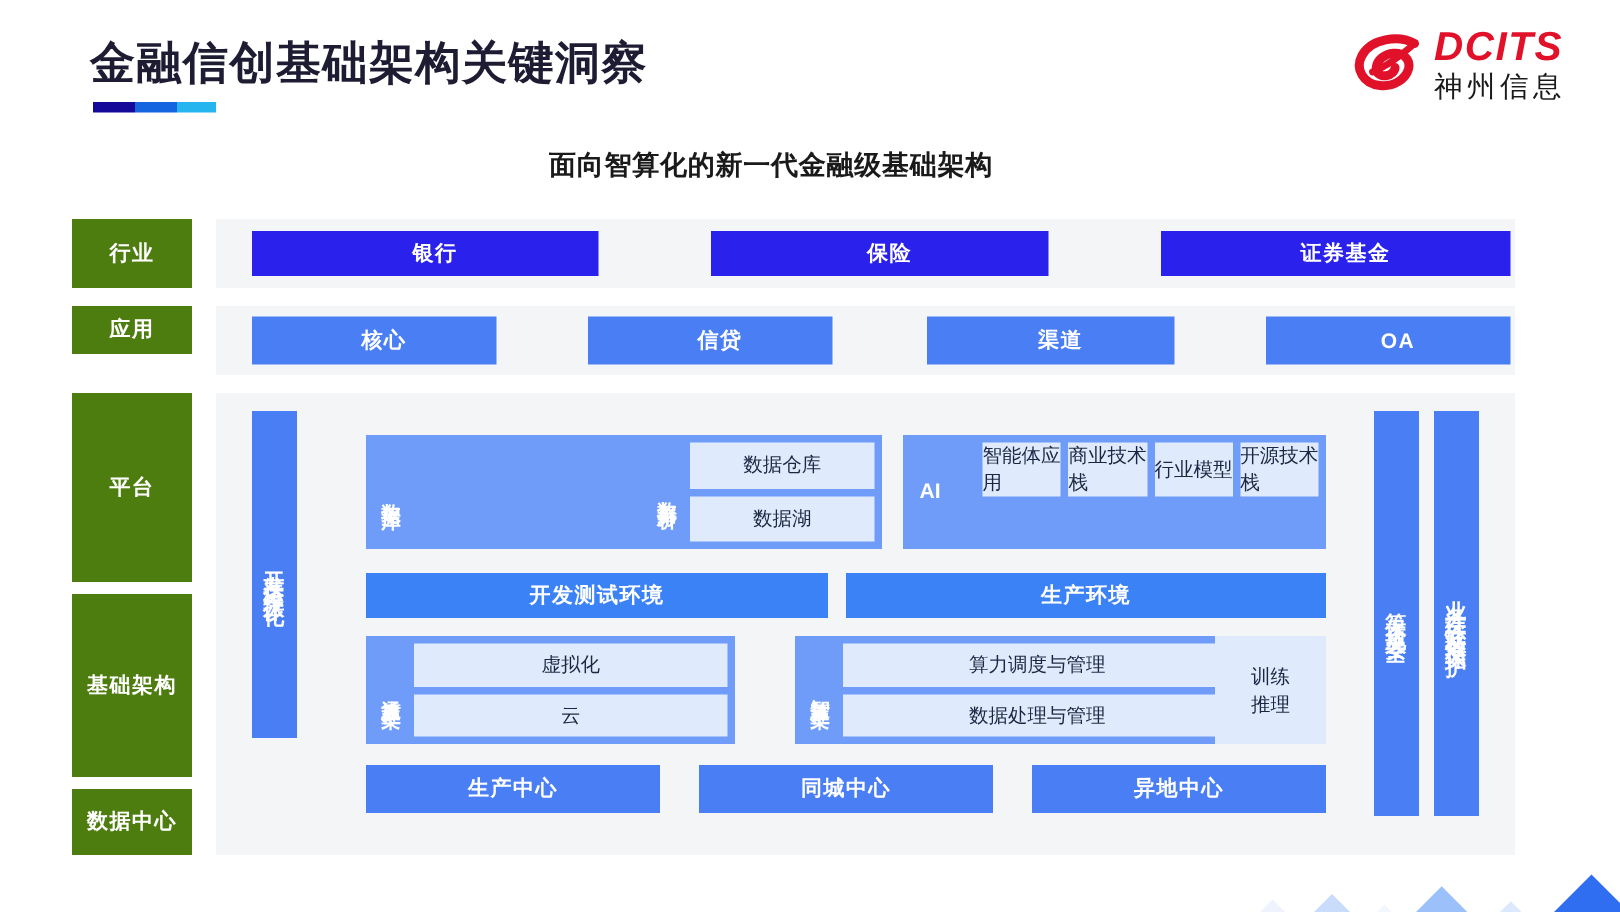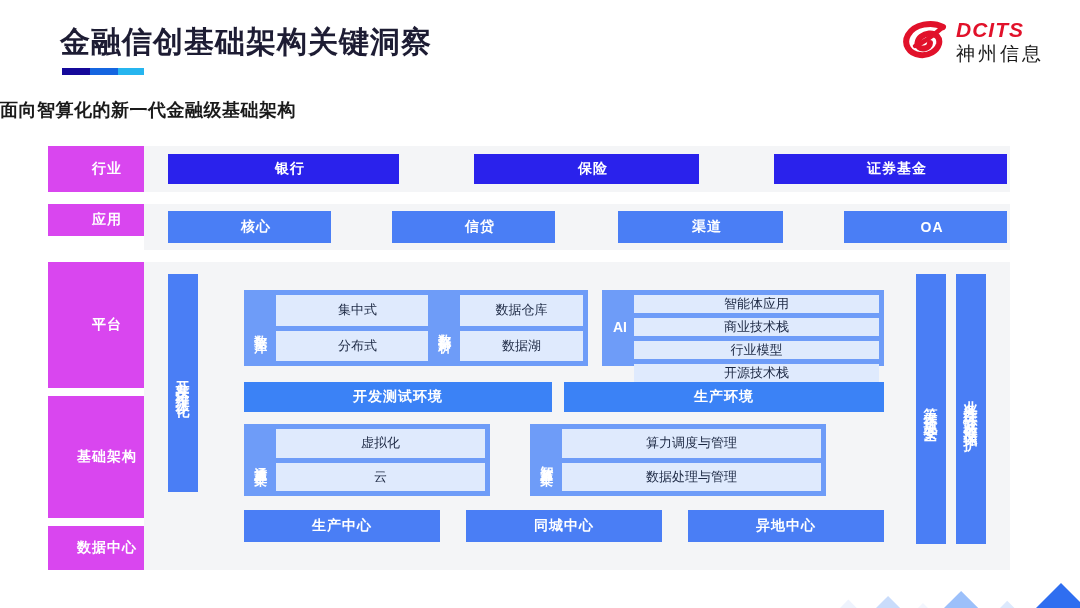--- a/index.html
+++ b/index.html
@@ -25,28 +25,28 @@
   .page-title{position:absolute;left:60px;top:22px;font-size:30px;font-weight:bold;color:#1d1c33;letter-spacing:1px;}
   .title-rule{position:absolute;left:62px;top:68px;display:flex;width:82px;height:7px;}
   .title-rule i{display:block;height:7px;}
   .tr1{width:28px;background:#15099a;}
   .tr2{width:28px;background:#1565e0;}
   .tr3{width:26px;background:#26b5ef;}
 
   .logo{position:absolute;right:36px;top:18px;display:flex;align-items:center;gap:8px;}
   .logo-mark{width:46px;height:46px;position:relative;}
   .logo-text{display:flex;flex-direction:column;line-height:1;}
-  .logo-en{font-size:21px;font-weight:bold;color:#e1112a;letter-spacing:1px;font-style:italic;}
+  .logo-en{font-size:27px;font-weight:bold;color:#e1112a;letter-spacing:1px;font-style:italic;}
   .logo-cn{font-size:19px;font-weight:normal;color:#1a1a1a;letter-spacing:3px;margin-top:4px;}
 
   
-  .subtitle{position:absolute;left:0;top:98px;width:1028px;font-size:18px;font-weight:bold;color:#1a1a1a;letter-spacing:.5px;}
-
-  
-  .side-label{position:absolute;background:#d946ef;color:#fff;display:flex;align-items:center;justify-content:center;font-size:14px;font-weight:bold;letter-spacing:1px;padding-left:19px;}
+  .subtitle{position:absolute;left:0;top:98px;width:1028px;text-align:center;font-size:18px;font-weight:bold;color:#1a1a1a;letter-spacing:.5px;}
+
+  
+  .side-label{position:absolute;background:#4d7c0f;color:#fff;display:flex;align-items:center;justify-content:center;font-size:14px;font-weight:bold;letter-spacing:1px;}
   .sl-industry{left:48px;top:146px;width:80px;height:46px;}
   .sl-app{left:48px;top:204px;width:80px;height:32px;}
   .sl-platform{left:48px;top:262px;width:80px;height:126px;}
   .sl-infra{left:48px;top:396px;width:80px;height:122px;}
   .sl-dc{left:48px;top:526px;width:80px;height:44px;}
 
   
   .panel{position:absolute;background:#f4f5f7;}
   .row-industry{left:144px;top:146px;width:866px;height:46px;}
   .row-app{left:144px;top:204px;width:866px;height:46px;}
@@ -80,21 +80,21 @@
   .group-title{color:#fff;font-size:13px;font-weight:bold;writing-mode:vertical-rl;letter-spacing:2px;
                display:flex;align-items:center;justify-content:center;width:22px;line-height:1.1;text-align:center;}
   .group-cells{display:flex;flex-direction:column;gap:5px;flex:1;margin-left:5px;}
   .cell{background:#dfeafd;color:#1b2742;font-size:13px;display:flex;align-items:center;justify-content:center;flex:1;}
 
   .g-db{left:100px;top:28px;width:200px;height:76px;}
   .g-da{left:284px;top:28px;width:160px;height:76px;}
 
   .g-ai{left:458px;top:28px;width:282px;height:76px;padding:5px;}
   .g-ai .group-title{width:26px;font-size:14px;writing-mode:horizontal-tb;letter-spacing:0;}
-  .ai-grid{display:grid;grid-template-columns:1fr;grid-template-rows:1fr 1fr;gap:5px;flex:1;margin-left:1px;}
+  .ai-grid{display:grid;grid-template-columns:1fr 1fr 1fr 1fr;grid-template-rows:1fr 1fr;gap:5px;flex:1;margin-left:22px;}
 
   .wide{position:absolute;background:#3b82f6;color:#fff;font-size:14px;font-weight:bold;letter-spacing:1px;
         display:flex;align-items:center;justify-content:center;}
   .w-dev{left:100px;top:120px;width:308px;height:30px;}
   .w-prod{left:420px;top:120px;width:320px;height:30px;}
 
   .g-tf{left:100px;top:162px;width:246px;height:72px;}
   .g-zf{left:362px;top:162px;width:296px;height:72px;margin-left:24px;}
 
   .train-box{position:absolute;left:666px;top:162px;width:74px;height:72px;background:#dfeafd;color:#1b2742;
@@ -151,24 +151,20 @@
   <div class="chip chip-app ca3">渠道</div>
   <div class="chip chip-app ca4">OA</div>
 </div>
 
 <div class="panel row-platform">
 
   <div class="vbar vbar-devops">开发运维一体化</div>
 
   <div class="group g-db">
     <div class="group-title">数据库</div>
-    <div class="group-cells">
-      <div class="cell">集中式</div>
-      <div class="cell">分布式</div>
-    </div>
   </div>
 
   <div class="group g-da">
     <div class="group-title">数据分析</div>
     <div class="group-cells">
       <div class="cell">数据仓库</div>
       <div class="cell">数据湖</div>
     </div>
   </div>
 
@@ -194,20 +190,24 @@
   </div>
 
   <div class="group g-zf">
     <div class="group-title">智算框架</div>
     <div class="group-cells">
       <div class="cell">算力调度与管理</div>
       <div class="cell">数据处理与管理</div>
     </div>
   </div>
 
+  <div class="train-box">
+    <span>训练</span>
+    <span>推理</span>
+  </div>
 
   <div class="dcchip dc1">生产中心</div>
   <div class="dcchip dc2">同城中心</div>
   <div class="dcchip dc3">异地中心</div>
 
   <div class="vbar vbar-sec">等保合规安全</div>
   <div class="vbar vbar-bc">业务连续性及数据保护</div>
 </div>
 
 <div class="corner-deco">

